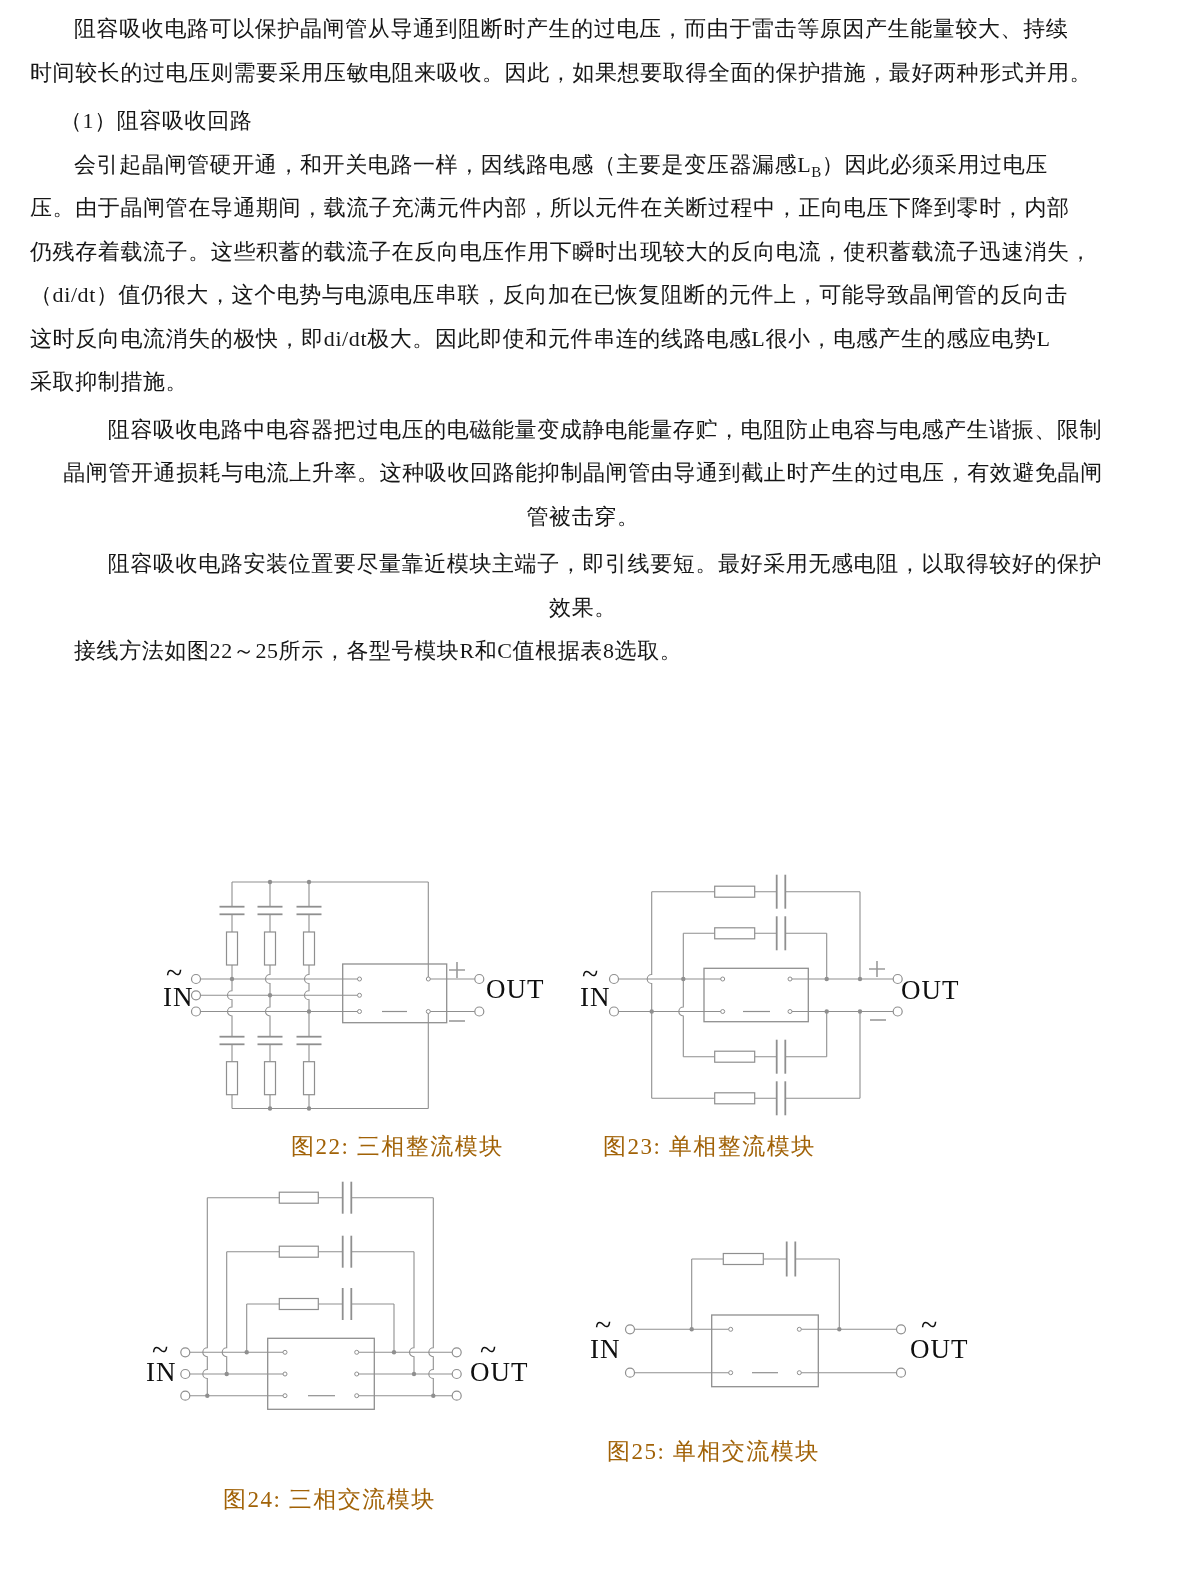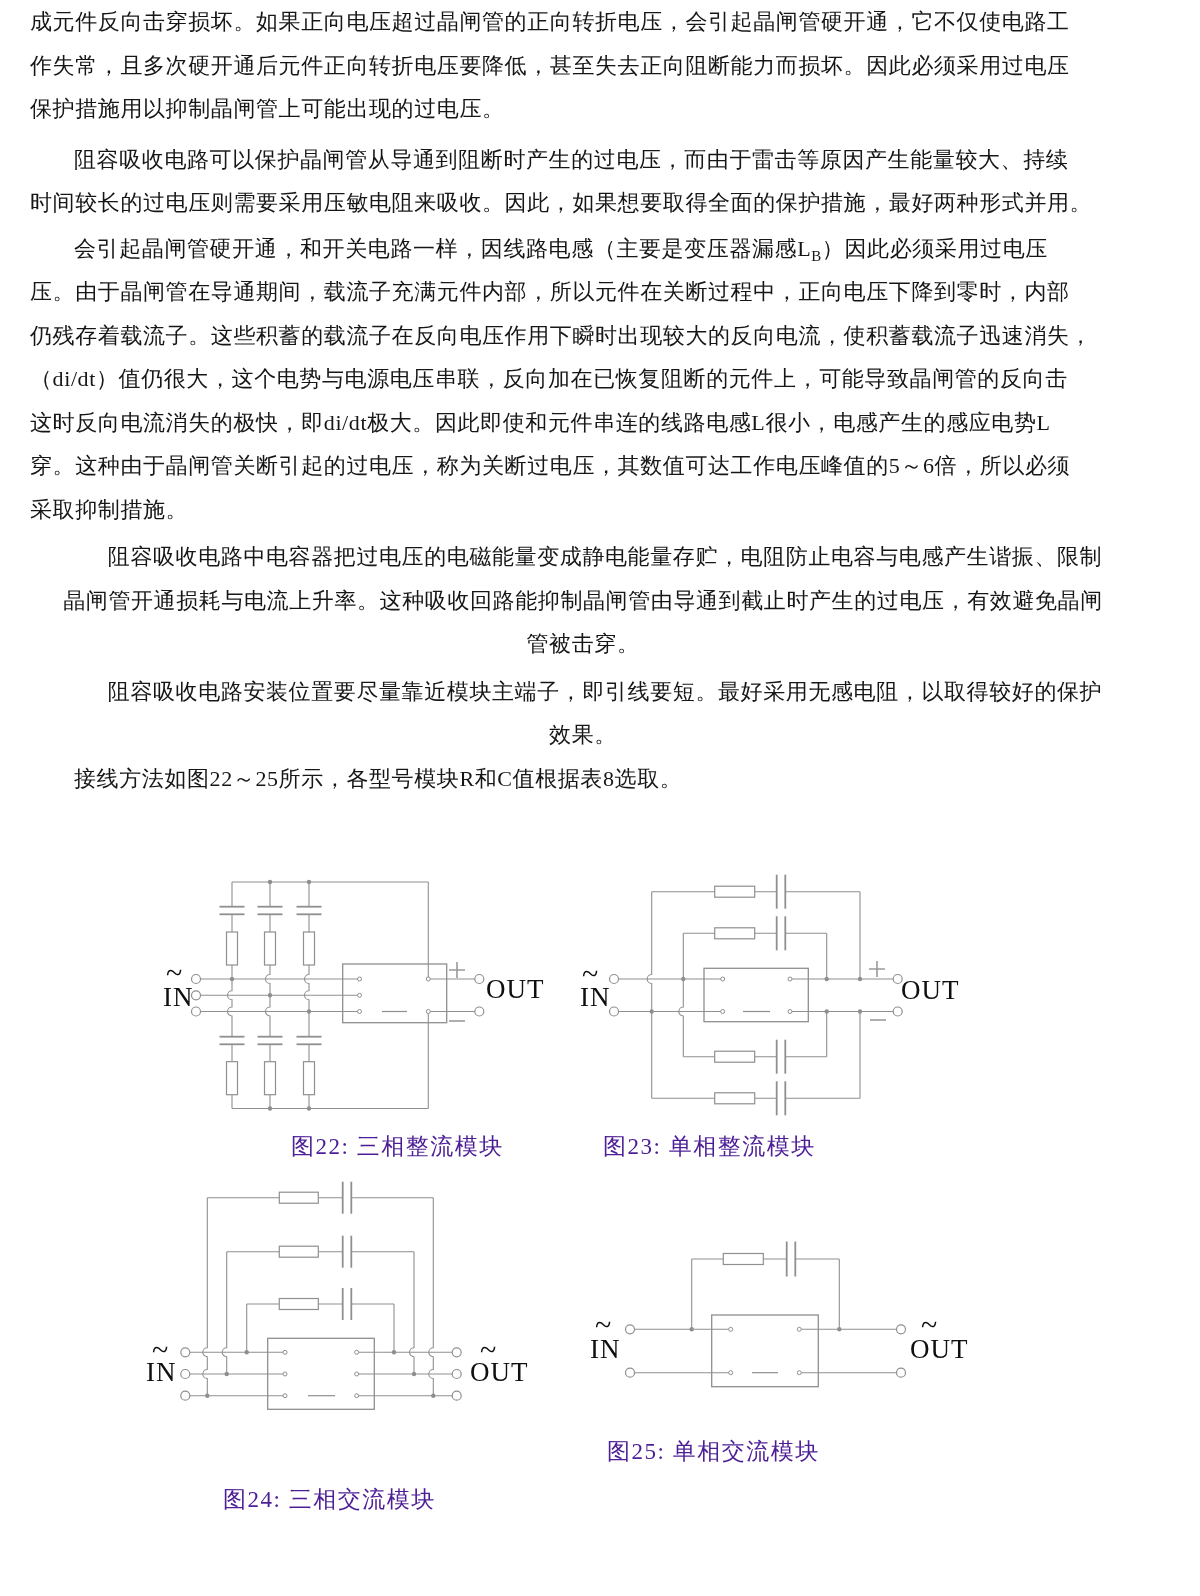--- a/index.html
+++ b/index.html
@@ -13,56 +13,53 @@
   }
   .para{margin:0;}
   .para.mt9{margin-top:9px;font-family:Liberation Mono, monospace;}
   .para.mt4{margin-top:4px;text-align:center;}
   .para.mt3{margin-top:3px;}
   .tl{display:block;white-space:nowrap;}
   .tl.ind{text-indent:44px;}
   .tl.ind-sm{text-indent:30px;}
   sub{font-size:15px;line-height:0;}
   .fig-caption{
-    position:absolute;font-size:23px;letter-spacing:1.5px;color:#4c1d95;white-space:nowrap;
+    position:absolute;font-size:23px;letter-spacing:1.5px;color:#a16207;white-space:nowrap;
   }
   svg.circuit{position:absolute;overflow:visible;}
   .wire{stroke:#8f8f8f;stroke-width:1.1;fill:none;}
   .busline{stroke:#8f8f8f;stroke-width:1.1;fill:none;}
   .plate{stroke:#8f8f8f;stroke-width:1.8;fill:none;}
   .res{stroke:#8f8f8f;stroke-width:1.2;fill:#ffffff;}
   .modbox{stroke:#8f8f8f;stroke-width:1.3;fill:none;}
   .dot{fill:#8f8f8f;stroke:none;}
   .pin{stroke:#8f8f8f;stroke-width:1;fill:#ffffff;}
   .term{stroke:#8f8f8f;stroke-width:1.2;fill:#ffffff;}
   .sign{stroke:#9a9a9a;stroke-width:1.6;fill:none;}
   .lbl{font-family:"Liberation Serif","DejaVu Serif",serif;fill:#0f0f0f;font-size:27px;letter-spacing:1px;}
   .tilde{font-family:"Liberation Serif","DejaVu Serif",serif;fill:#0f0f0f;font-size:30px;}
   .dash{stroke:#8f8f8f;stroke-width:1.2;fill:none;}
 </style>
 </head>
 <body>
 
 <div class="text-block">
-  <p class="para">
-    <span class="tl">成元件反向击穿损坏。如果正向电压超过晶闸管的正向转折电压，会引起晶闸管硬开通，它不仅使电路工</span>
-    <span class="tl">作失常，且多次硬开通后元件正向转折电压要降低，甚至失去正向阻断能力而损坏。因此必须采用过电压</span>
-    <span class="tl">保护措施用以抑制晶闸管上可能出现的过电压。</span>
-  </p>
   <p class="para mt9">
     <span class="tl ind">阻容吸收电路可以保护晶闸管从导通到阻断时产生的过电压，而由于雷击等原因产生能量较大、持续</span>
     <span class="tl">时间较长的过电压则需要采用压敏电阻来吸收。因此，如果想要取得全面的保护措施，最好两种形式并用。</span>
+  </p>
+  <p class="para mt3">
+    <span class="tl ind-sm">（1）阻容吸收回路</span>
   </p>
   <p class="para">
     <span class="tl ind"><span>会引起晶闸管硬开通，和开关电路一样，因线路电感（主要是变压器漏感L</span><sub>B</sub><span>）因此必须采用过电压</span></span>
     <span class="tl">压。由于晶闸管在导通期间，载流子充满元件内部，所以元件在关断过程中，正向电压下降到零时，内部</span>
     <span class="tl">仍残存着载流子。这些积蓄的载流子在反向电压作用下瞬时出现较大的反向电流，使积蓄载流子迅速消失，</span>
     <span class="tl">（di/dt）值仍很大，这个电势与电源电压串联，反向加在已恢复阻断的元件上，可能导致晶闸管的反向击</span>
     <span class="tl">这时反向电流消失的极快，即di/dt极大。因此即使和元件串连的线路电感L很小，电感产生的感应电势L</span>
-    <span class="tl">穿。这种由于晶闸管关断引起的过电压，称为关断过电压，其数值可达工作电压峰值的5～6倍，所以必须</span>
     <span class="tl">采取抑制措施。</span>
   </p>
   <p class="para mt4">
     <span class="tl ind">阻容吸收电路中电容器把过电压的电磁能量变成静电能量存贮，电阻防止电容与电感产生谐振、限制</span>
     <span class="tl">晶闸管开通损耗与电流上升率。这种吸收回路能抑制晶闸管由导通到截止时产生的过电压，有效避免晶闸</span>
     <span class="tl">管被击穿。</span>
   </p>
   <p class="para mt4">
     <span class="tl ind">阻容吸收电路安装位置要尽量靠近模块主端子，即引线要短。最好采用无感电阻，以取得较好的保护</span>
     <span class="tl">效果。</span>

